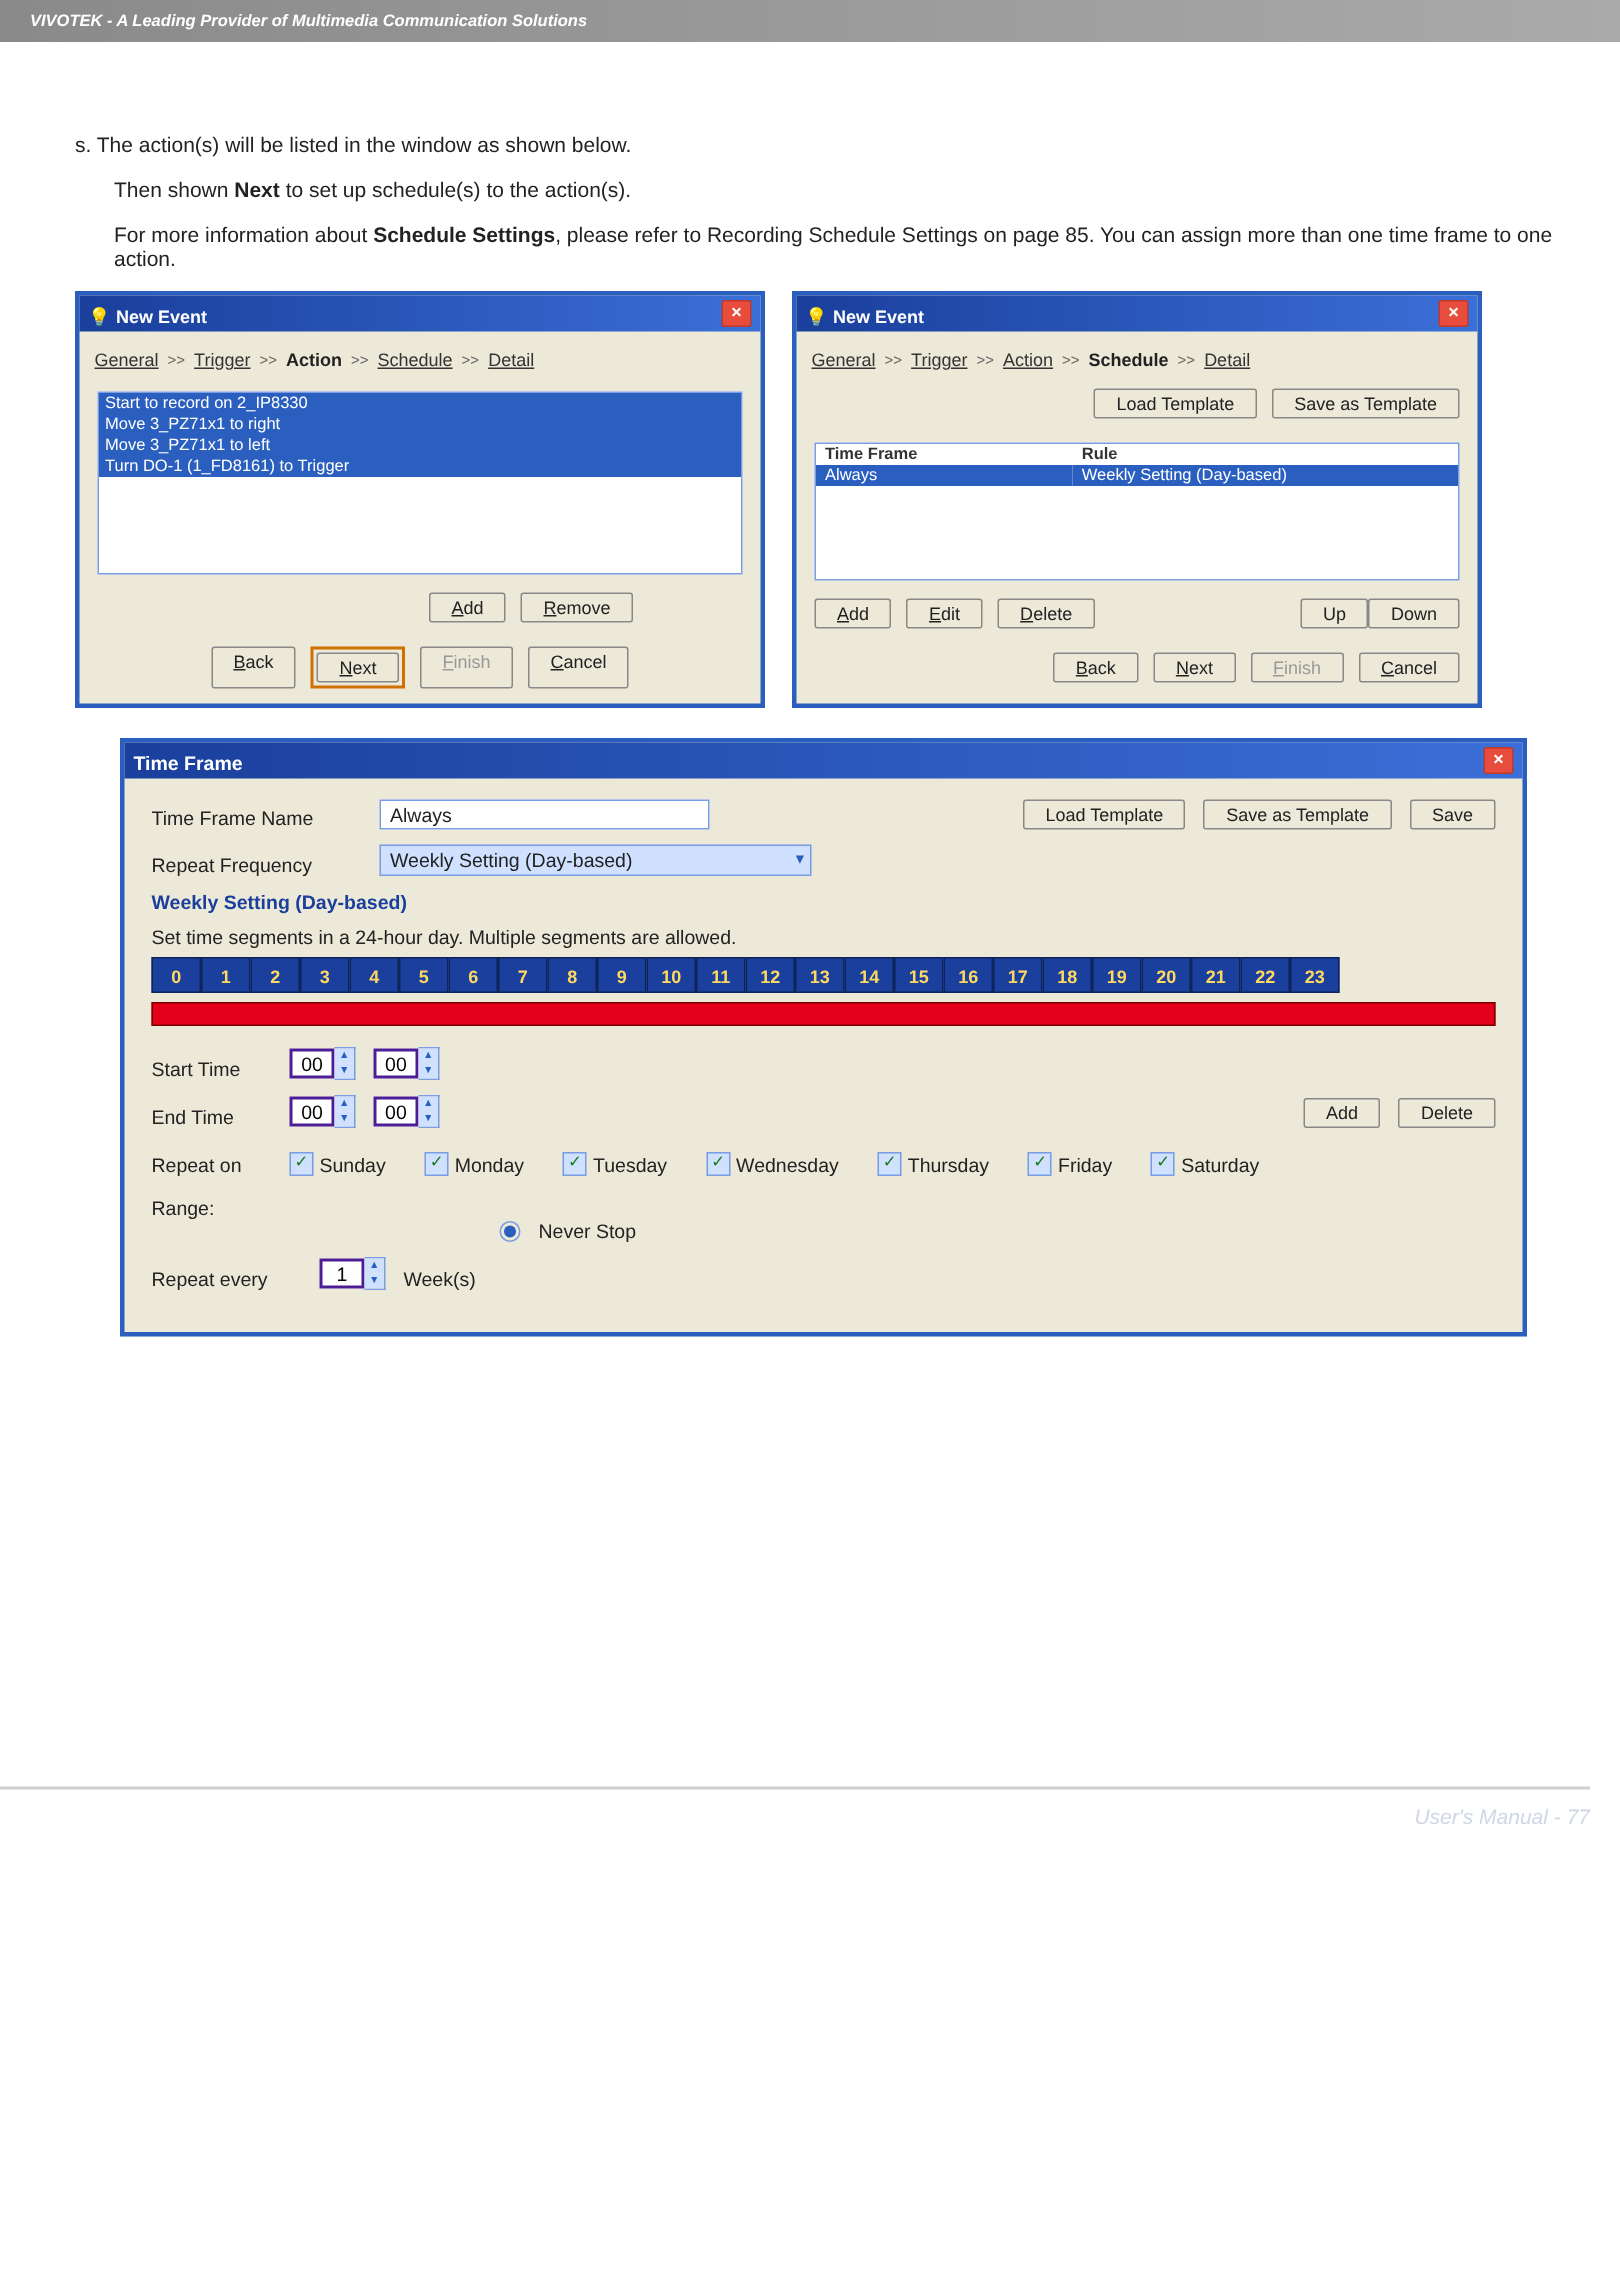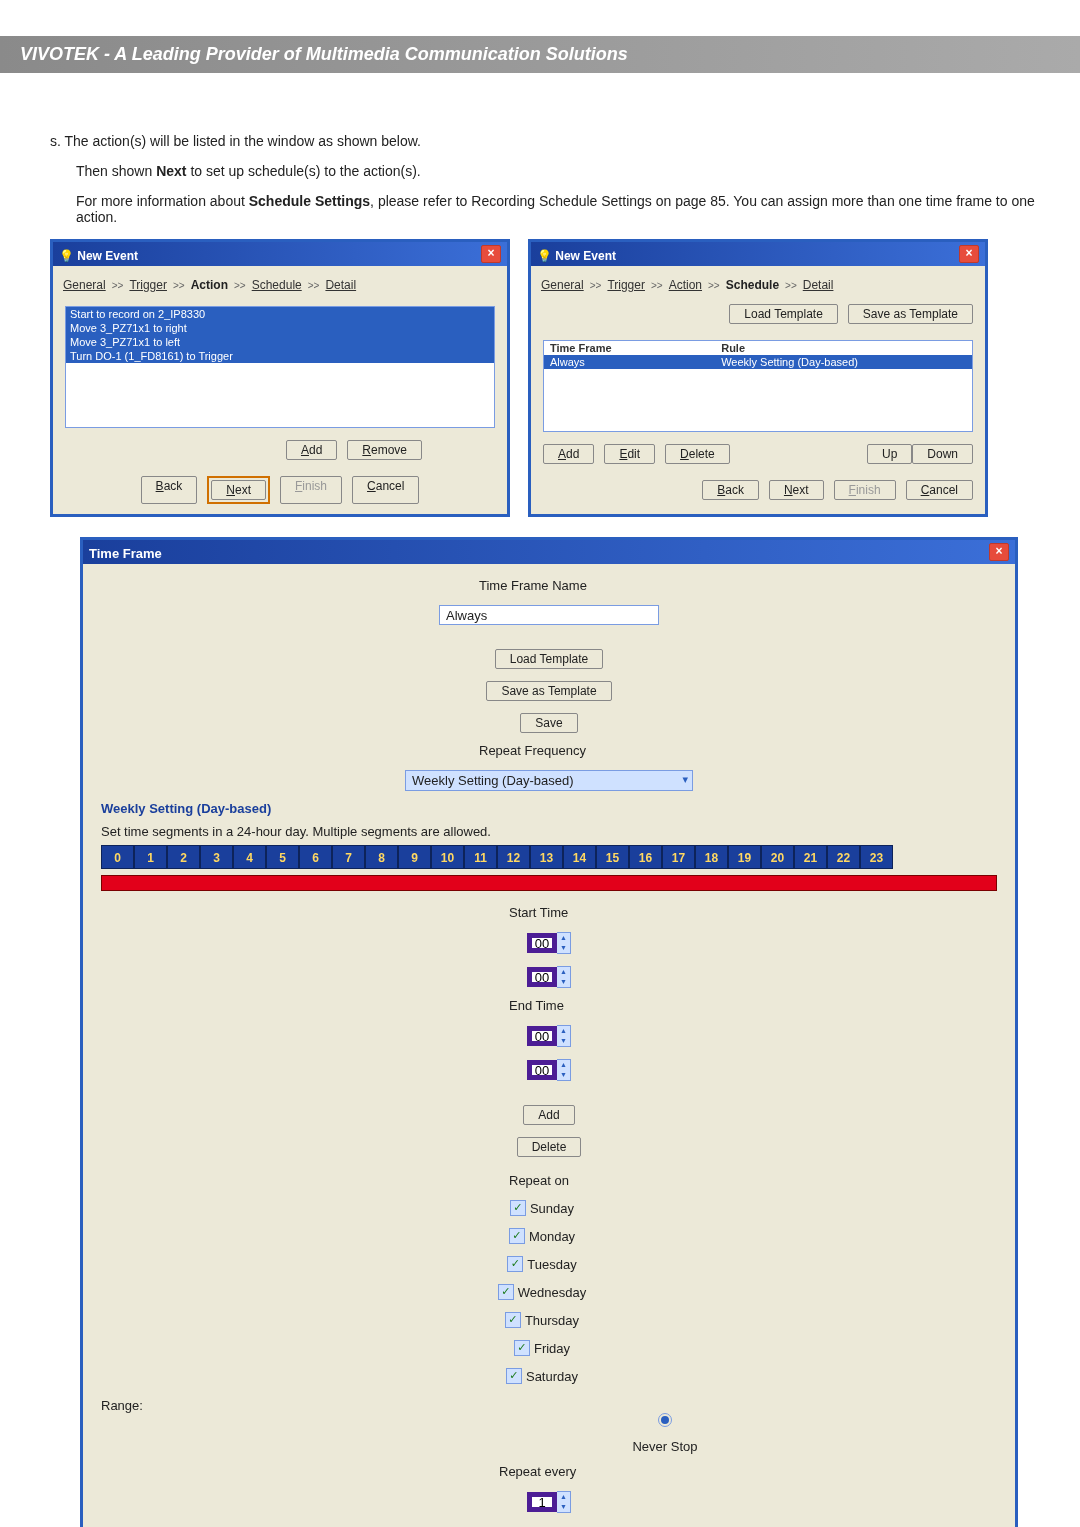--- a/index.html
+++ b/index.html
@@ -8,22 +8,21 @@
     background: #fff;
     color: #222;
     font-size: 14px;
   }
   .header-bar {
     background: linear-gradient(to right, #8a8a8a, #aaaaaa);
     color: #fff;
     font-style: italic;
     font-weight: bold;
     padding: 8px 20px;
-    font-size: 18px;
-    margin-top: 36px;
+    font-size: 11px;
   }
   .page {
     padding: 30px 32px 40px 50px;
   }
   .step-text { margin: 30px 0 6px 0; }
   .indent { margin-left: 26px; }
   .bold { font-weight: bold; }
   .figs-row { display: flex; gap: 18px; margin-top: 14px; }
   .dlg {
     border: 3px solid #2a5fbf;
@@ -97,21 +96,21 @@
   .table-mini th, .table-mini td { text-align: left; padding: 1px 6px; }
   .table-mini thead tr { background: #fff; color: #333; }
   .table-mini tbody tr.sel { background: #2a5fbf; color: #fff; }
   .tf-dlg {
     margin: 20px 30px 0 30px;
     border: 3px solid #2a5fbf;
     background: #ece9d8;
     font-size: 13px;
   }
   .tf-body { padding: 14px 18px 18px 18px; }
-  .tf-row { display: flex; align-items: center; gap: 12px; margin-bottom: 10px; flex-direction: column; }
+  .tf-row { display: flex; align-items: flex-end; gap: 12px; margin-bottom: 10px; }
   .tf-label { width: 140px; }
   .input {
     border: 1px solid #7a9ce2;
     background: #fff;
     padding: 2px 6px;
     font-size: 13px;
     height: 20px;
     box-sizing: border-box;
   }
   .select {
@@ -152,21 +151,21 @@
     border: 1px solid #7a0000;
     margin-bottom: 14px;
   }
   .spin {
     display: inline-flex;
     align-items: center;
   }
   .spin input {
     width: 30px;
     text-align: center;
-    border: 5px solid #4c1d95;
+    border: 2px solid #4c1d95;
     height: 20px;
     box-sizing: border-box;
     font-size: 13px;
   }
   .spin .arrows {
     display: flex; flex-direction: column;
     border: 1px solid #7a9ce2;
     border-left: none;
   }
   .spin .arrows span {

